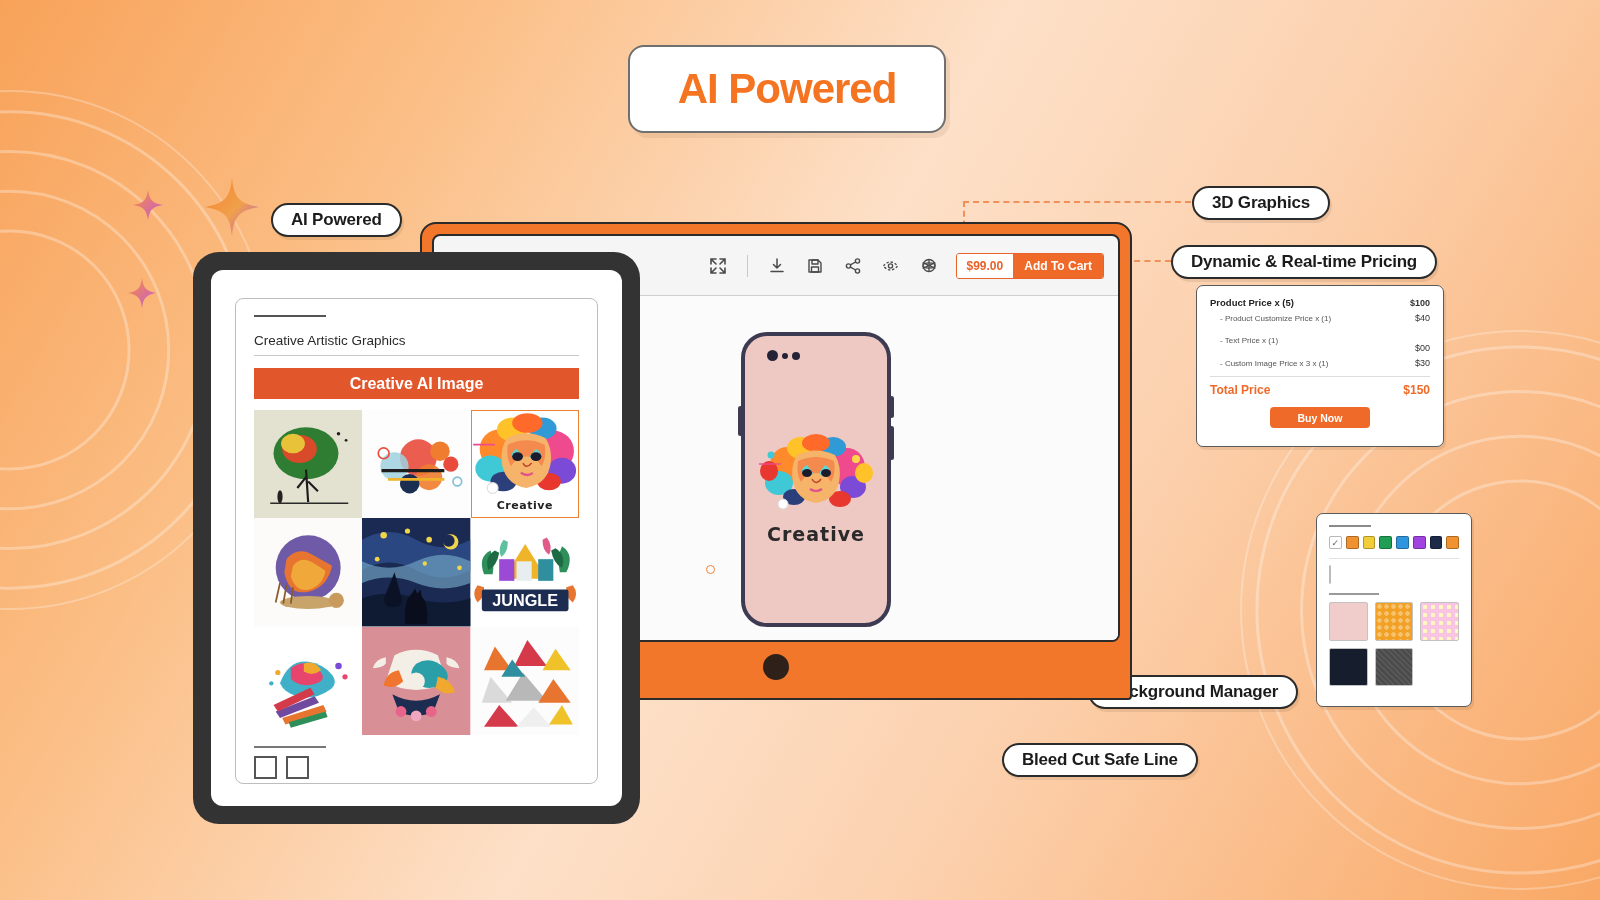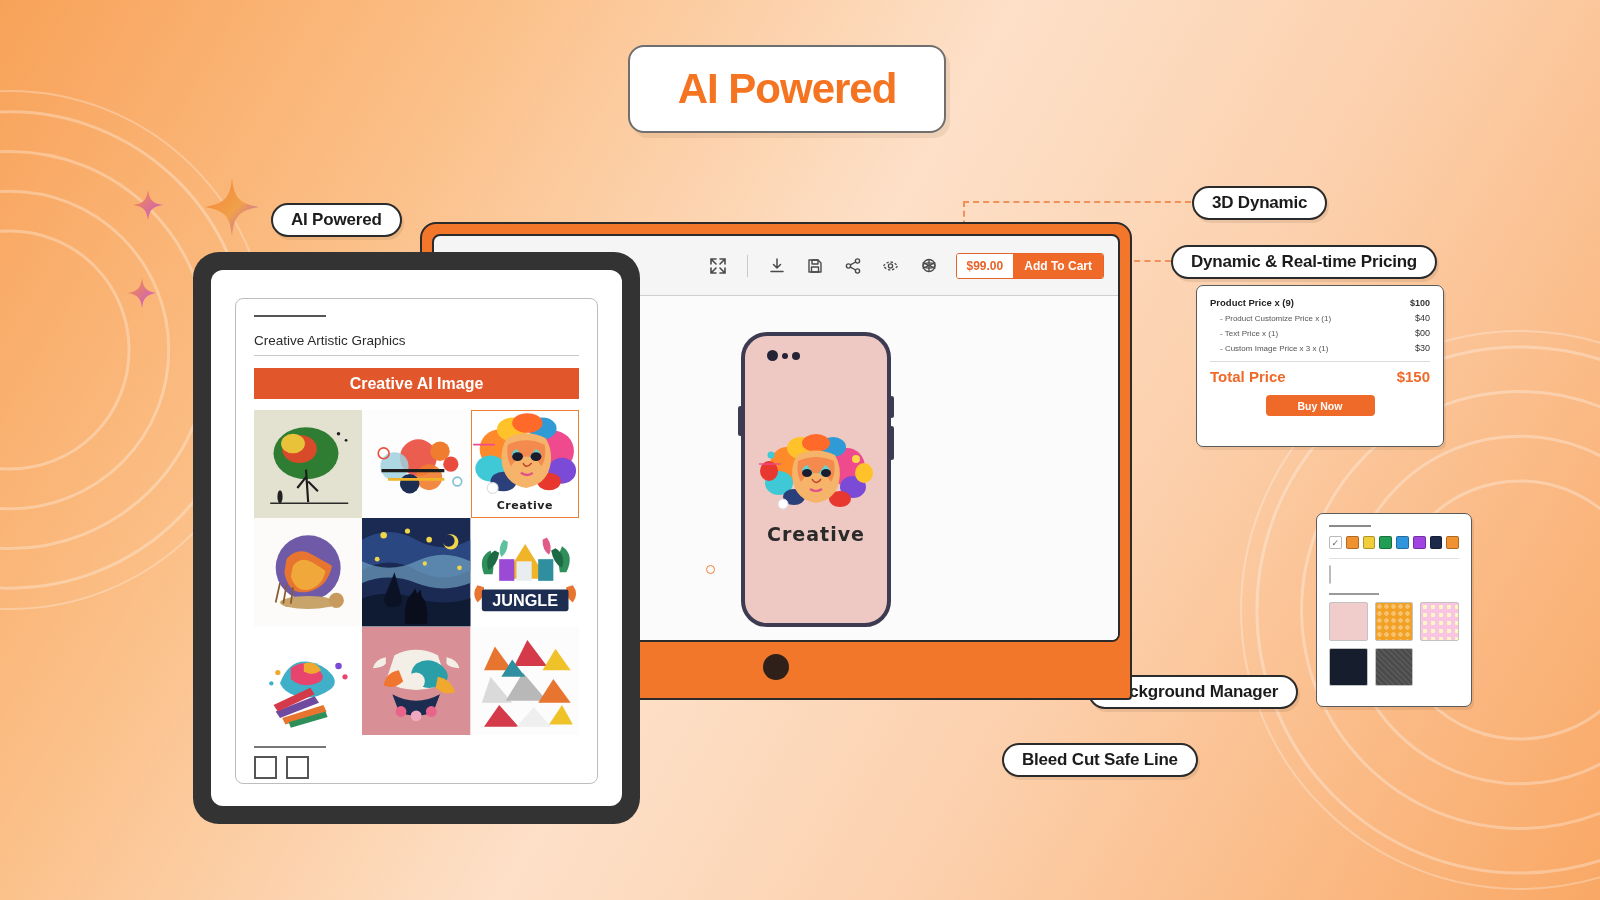--- a/index.html
+++ b/index.html
@@ -122,23 +122,23 @@
     position:absolute; left:1196px; top:285px; width:248px; height:162px;
     background:#fff; border:1.5px solid #5a5a5a; border-radius:7px; padding:11px 13px;
     box-shadow:2px 3px 0 rgba(90,60,30,.10);
   }
   .price-row { display:flex; justify-content:space-between; align-items:center; }
   .pr-main { font-size:9.5px; font-weight:700; color:#222; }
   .pr-sub  { font-size:8px; color:#555; padding-left:10px; margin-top:5px;text-align:right; }
   .pr-val  { font-size:9px; color:#333; }
   .pr-val.main { font-weight:600; }
   .price-div { height:1px; background:#ddd; margin:8px 0 6px; }
-  .pr-total { font-size:15px; font-weight:700; color:#ef6a29; }
+  .pr-total { font-size:12px; font-weight:700; color:#ef6a29; }
   .buy-btn {
-    margin:10px auto 0; width:109px; height:21px; background:#ef6a29; color:#fff;
+    margin:10px auto 0; width:100px; height:21px; background:#ef6a29; color:#fff;
     border-radius:4px; font-size:10.5px; font-weight:700;
     display:flex; align-items:center; justify-content:center;
   }
 
   
   .bg-panel {
     position:absolute; left:1316px; top:513px; width:156px; height:194px;
     background:#fff; border:1.5px solid #5a5a5a; border-radius:7px; padding:11px 12px;
     box-shadow:2px 3px 0 rgba(90,60,30,.10); overflow:hidden;
   }
@@ -223,21 +223,21 @@
 <div>
   <div class="dot-h" style="left:1021px;top:260px;width:150px"></div>
   <div class="dot-v" style="left:1021px;top:260px;height:15px"></div>
   <div class="dot-node" style="left:1016px;top:270px"></div>
 </div>
 
 <div class="pill" style="left:271px;top:203px">
   <span>AI Powered</span>
 </div>
 <div class="pill" style="left:1192px;top:186px">
-  <span>3D Dynamic</span>
+  <span>3D Graphics</span>
 </div>
 <div class="pill" style="left:1171px;top:245px">
   <span>Dynamic &amp; Real-time Pricing</span>
 </div>
 <div class="pill" style="left:1088px;top:675px">
   <span>Background Manager</span>
 </div>
 <div class="pill" style="left:1002px;top:743px">
   <span>Bleed Cut Safe Line</span>
 </div>
@@ -551,30 +551,30 @@
       <div class="foot-boxes">
         <span class="foot-box"></span>
         <span class="foot-box"></span>
       </div>
     </div>
   </div>
 </div>
 
 <div class="price-panel">
   <div class="price-row">
-    <span class="pr-main">Product Price  x  (9)</span>
+    <span class="pr-main">Product Price  x  (5)</span>
     <span class="pr-val main">$100</span>
   </div>
   <div class="price-row">
     <span class="pr-sub">- Product Customize Price  x  (1)</span>
     <span class="pr-val" style="margin-top:5px">$40</span>
   </div>
   <div class="price-row">
     <span class="pr-sub">- Text Price x (1)</span>
-    <span class="pr-val" style="margin-top:5px">$00</span>
+    <span class="pr-val" style="margin-top:20px">$00</span>
   </div>
   <div class="price-row">
     <span class="pr-sub">- Custom Image Price x 3 x  (1)</span>
     <span class="pr-val" style="margin-top:5px">$30</span>
   </div>
   <div class="price-div"></div>
   <div class="price-row">
     <span class="pr-total">Total Price</span>
     <span class="pr-total">$150</span>
   </div>

